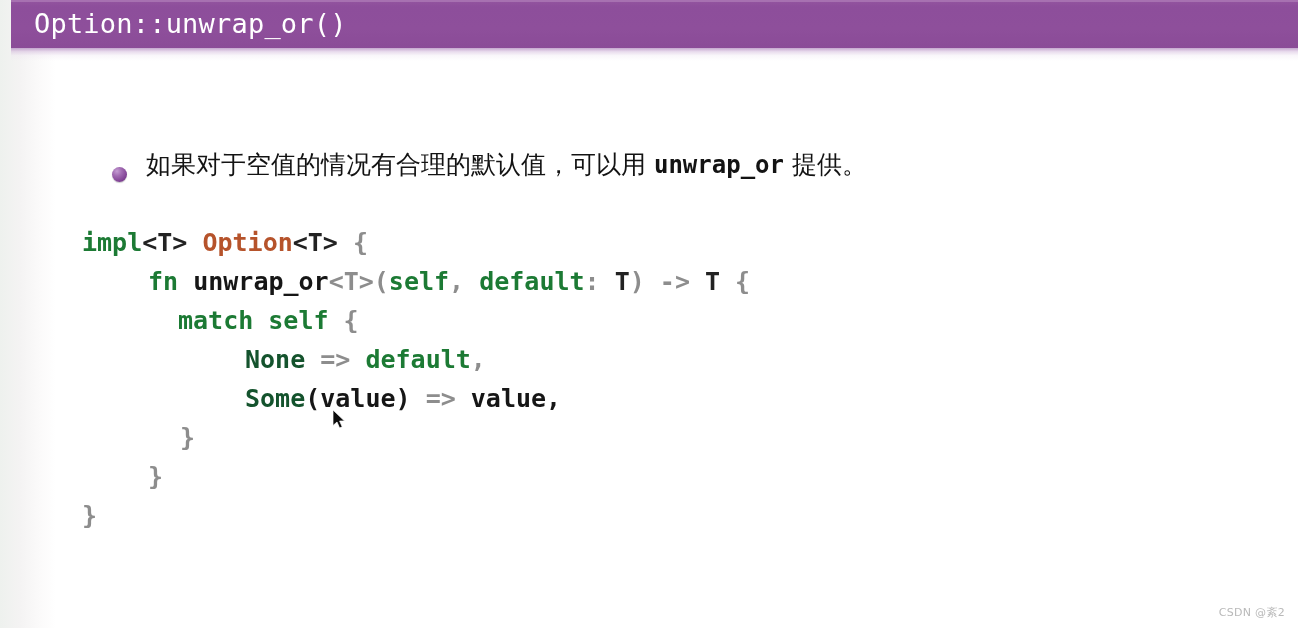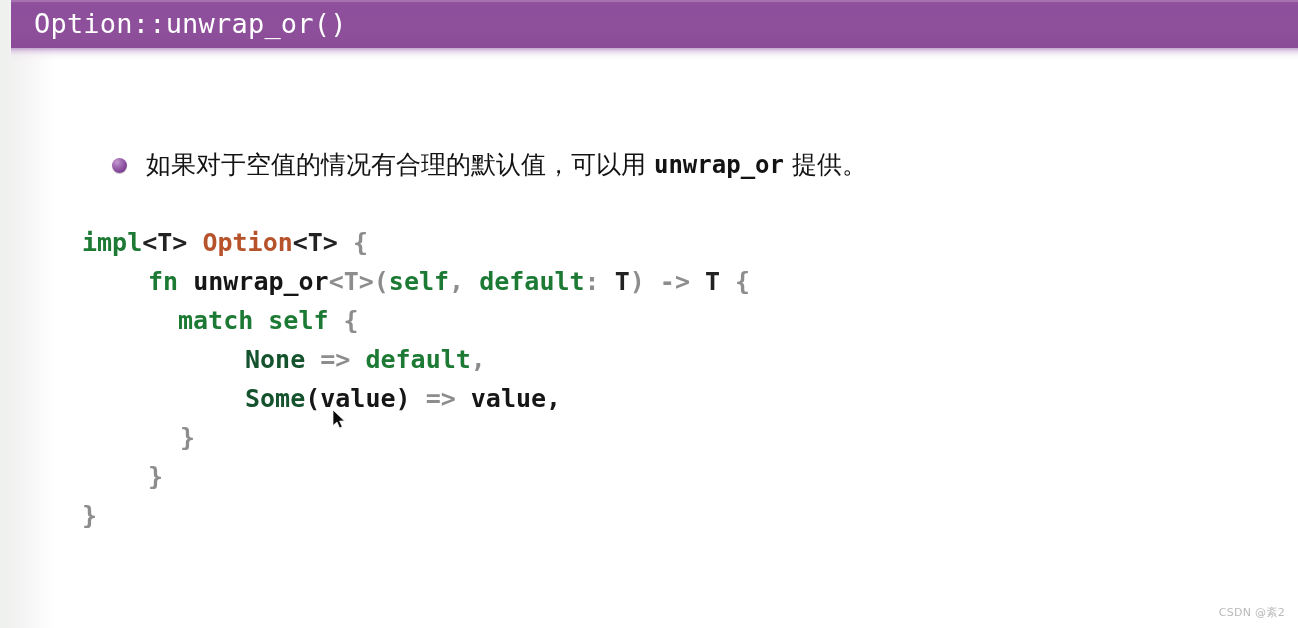--- a/index.html
+++ b/index.html
@@ -79,21 +79,21 @@
         rgba(255,255,255,0) 100%);
     pointer-events: none;
   }
 
   
   .bullet-row {
     position: absolute;
     left: 112px;
     top: 148px;
     display: flex;
-    align-items: center;
+    align-items: flex-end;
   }
   .bullet-dot {
     width: 15px;
     height: 15px;
     border-radius: 50%;
     background: radial-gradient(circle at 33% 28%, #c49cd2 0%, #a16bb2 32%, #7e3f92 72%, #5d2a6e 100%);
     flex: 0 0 auto;
     margin-right: 19px;
     box-shadow: 0 1px 1px rgba(0,0,0,0.22);
   }

